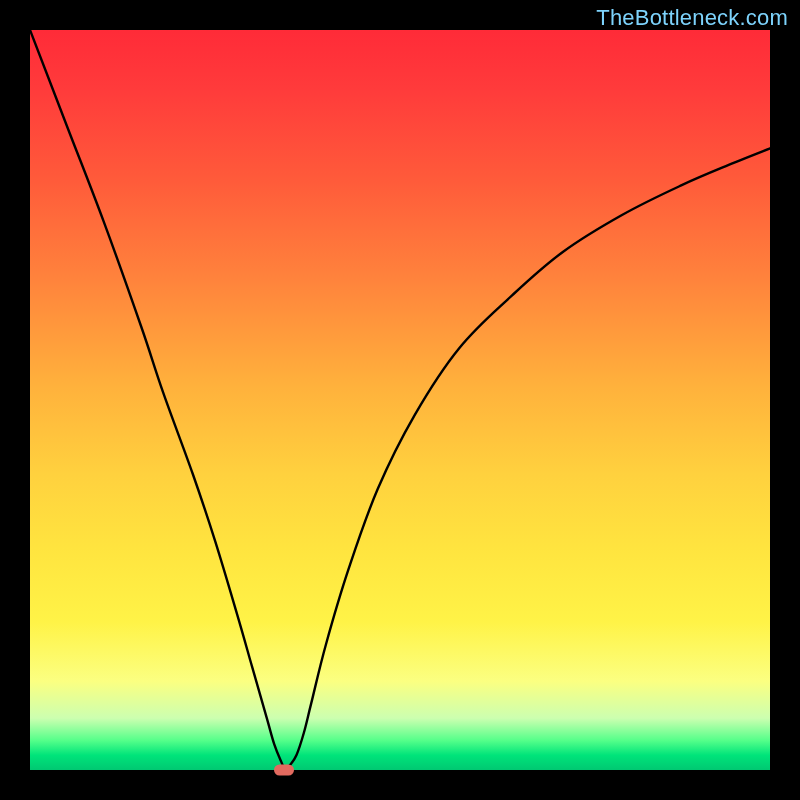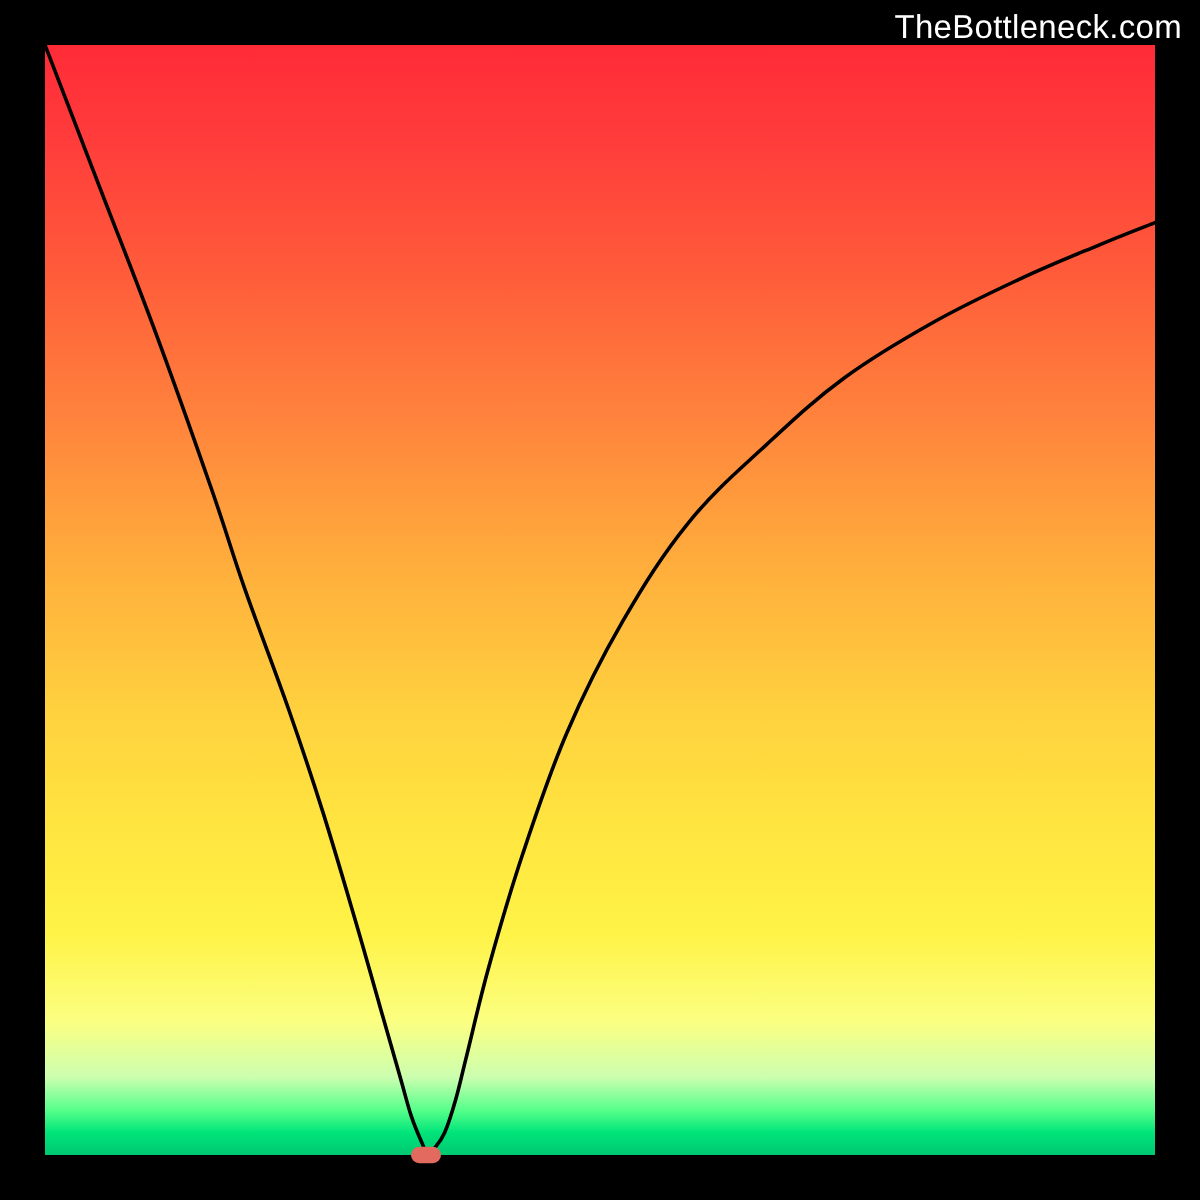--- a/index.html
+++ b/index.html
@@ -37,21 +37,21 @@
       #ccffb0 93%,
       #55ff8a 96%,
       #00e47a 98%,
       #00c872 100%
     );
   }
   .watermark {
     position: absolute;
     top: 5px;
     right: 12px;
-    color: #ffffff;
+    color: #7dd3fc;
     font-size: 22px;
     letter-spacing: 0.2px;
     font-weight: 400;
   }
   svg.curve {
     position: absolute;
     left: 0;
     top: 0;
     width: 740px;
     height: 740px;

